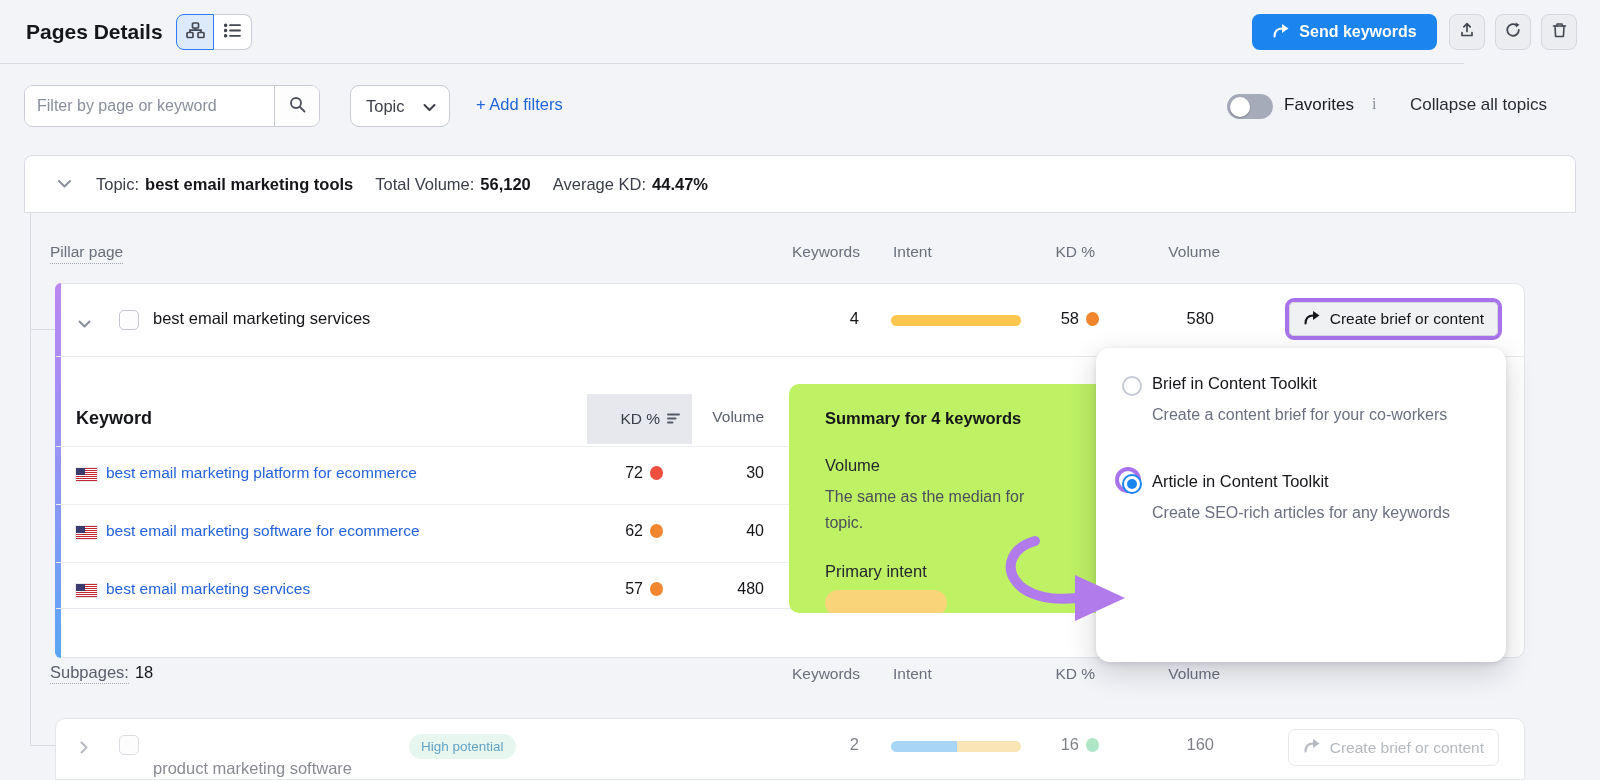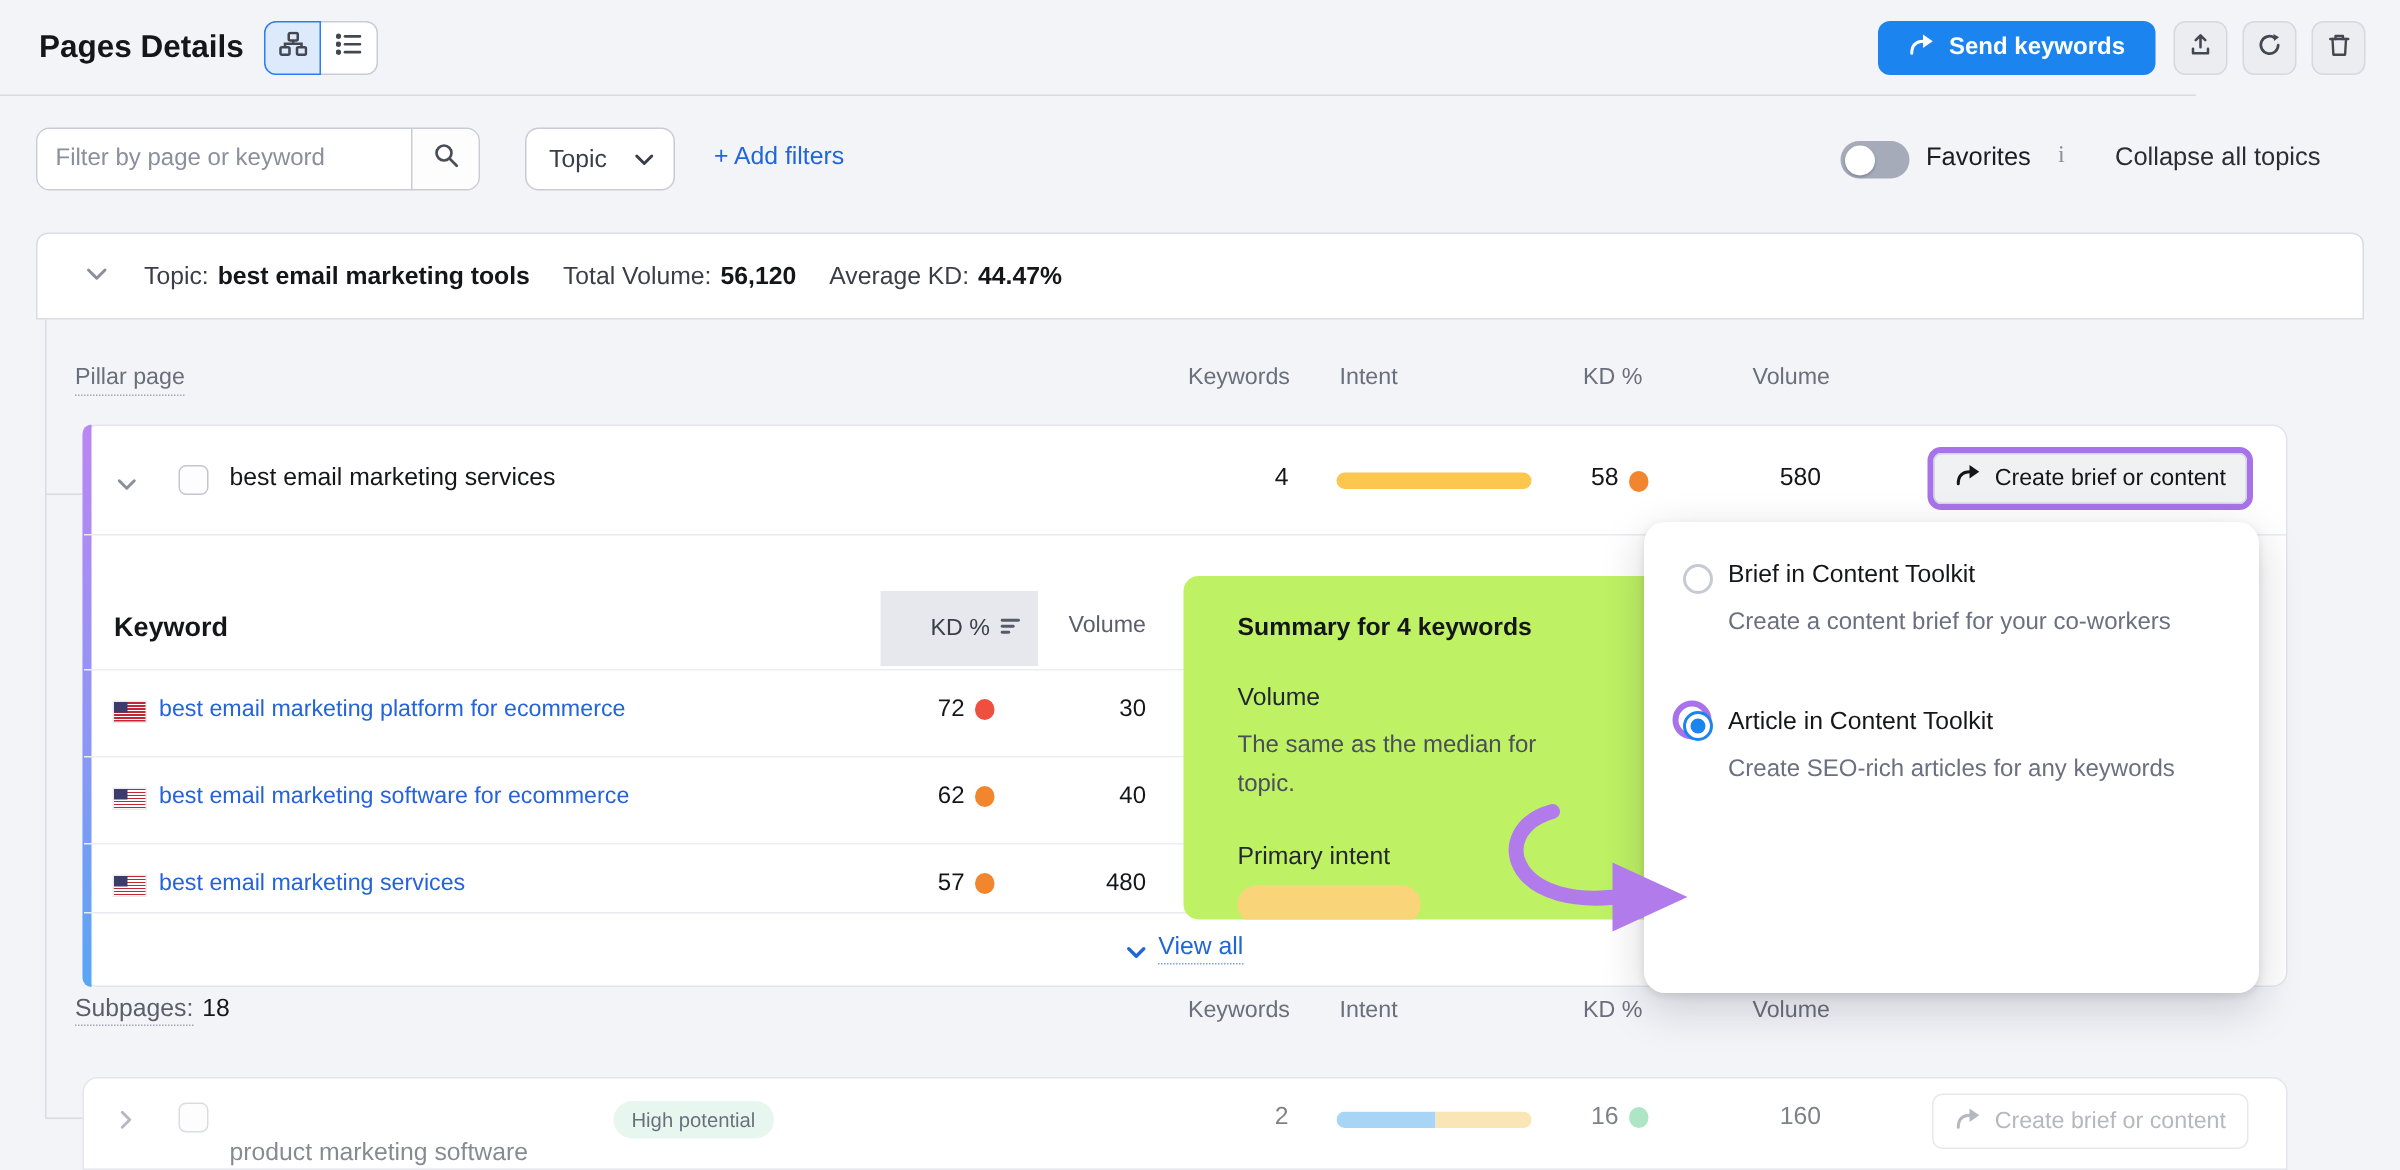--- a/index.html
+++ b/index.html
@@ -58,21 +58,21 @@
   
   .pillar-card { position:absolute; left:55px; top:283px; width:1470px; height:375px; background:#fff; border:1px solid #e3e5ea; border-radius:10px; }
   .grad-bar { position:absolute; left:-1px; top:-1px; bottom:-1px; width:6px; background:linear-gradient(180deg,#bb86f2 0%,#8e96f5 55%,#58a6f5 100%); border-radius:10px 0 0 10px; }
   .p-row { position:absolute; left:0; top:0; width:100%; height:72px; }
   .p-chev { position:absolute; left:22px; top:31px; cursor:pointer; }
   .checkbox { position:absolute; width:20px; height:20px; border:1.5px solid #c3c7d1; border-radius:5px; background:#fdfdfe; cursor:pointer; }
   .p-check { left:63px; top:26px; }
   .p-title { position:absolute; left:97px; top:25px; font-size:16.5px; color:#15161a; }
   .p-kwcount { position:absolute; right:665px; top:25px; font-size:16.5px; color:#15161a; }
   .intent-bar { position:absolute; left:835px; top:31px; width:130px; height:11px; border-radius:6px; background:#fcc64f; }
-  .kd-group { position:absolute; right:425px; top:25px; display:flex; align-items:flex-end; gap:7px; }
+  .kd-group { position:absolute; right:425px; top:25px; display:flex; align-items:center; gap:7px; }
   .kd-num { font-size:16.5px; color:#15161a; }
   .kd-dot { width:13px; height:14px; border-radius:50%; }
   .dot-red { background:#ee4f3e; } .dot-orange { background:#f1862e; } .dot-green { background:#7ed6a2; }
   .p-vol { position:absolute; right:310px; top:25px; font-size:16.5px; color:#15161a; }
   .annot-border { position:absolute; right:22px; top:14px; border:4px solid #a873ea; border-radius:9px; }
   .create-btn { height:34px; background:#f0f1f3; border:1px solid #d4d6dd; border-radius:5px; display:flex; align-items:center; gap:9px; padding:0 13px; font-size:15.5px; color:#15161a; cursor:pointer; font-family:inherit; }
   .p-divider { position:absolute; left:0; top:72px; width:100%; height:1px; background:#e8eaef; }
 
   
   .kw-table { position:absolute; left:0; top:72px; width:765px; }
@@ -115,21 +115,21 @@
 
   
   .subpages-label { position:absolute; left:50px; top:663px; font-size:16.5px; color:#595e6b; }
   .subpages-label .lbl { border-bottom:1px dotted #a2a7b3; padding-bottom:2px; cursor:pointer; }
   .subpages-label .cnt { color:#15161a; margin-left:6px; }
   .subpage-card { position:absolute; left:55px; top:718px; width:1470px; height:62px; background:#fff; border:1px solid #e4e6eb; border-radius:10px 10px 0 0; }
   .sub-row { position:absolute; inset:0; opacity:.62; }
   .s-chev { position:absolute; left:24px; top:21px; cursor:pointer; }
   .s-check { left:63px; top:16px; }
   .s-title { position:absolute; left:97px; top:16px; font-size:16.5px; color:#3f434e;margin-top:24px; }
-  .s-badge { position:absolute; left:353px; top:15px; height:25px; border-radius:13px; background:#d9f2e6; color:#0f172a; font-size:13.5px; display:flex; align-items:center; padding:0 12px; }
+  .s-badge { position:absolute; left:353px; top:15px; height:25px; border-radius:13px; background:#d9f2e6; color:#0369a1; font-size:13.5px; display:flex; align-items:center; padding:0 12px; }
   .s-kwcount { position:absolute; right:665px; top:16px; font-size:16.5px; color:#30343e; }
   .s-intent { position:absolute; left:835px; top:22px; width:130px; height:11px; border-radius:6px; overflow:hidden; display:flex; }
   .s-intent .seg-blue { width:51%; background:#74bcf1; }
   .s-intent .seg-yellow { width:49%; background:#f7d68c; }
   .s-kd { position:absolute; right:425px; top:16px; display:flex; align-items:center; gap:7px; }
   .s-vol { position:absolute; right:310px; top:16px; font-size:16.5px; color:#30343e; }
   .ghost-btn { position:absolute; right:25px; top:10px; height:37px; background:#fff; border:1px solid #d8dbe2; border-radius:7px; display:flex; align-items:center; gap:9px; padding:0 14px; font-size:15.5px; color:#878d9a; cursor:pointer; font-family:inherit; }
 </style>
 </head>
 <body>
@@ -335,28 +335,20 @@
       <a class="kw-link">best email marketing services</a>
       <div class="kw-kd">
         <span class="kd-num">57</span>
         <span class="kd-dot dot-orange"></span>
       </div>
       <div class="kw-vol">480</div>
     </div>
   </div>
 
   <div class="viewall-divider"></div>
-  <div class="viewall-row">
-    <span style="margin-top:5px">
-      <svg width="13" height="9" viewBox="0 0 13 9" fill="none" stroke="#2166d9" stroke-width="2.2" stroke-linecap="round" stroke-linejoin="round">
-          <path d="M1.5 1.5 L6.5 6.5 L11.5 1.5"></path>
-        </svg>
-    </span>
-    <span class="viewall-link">View all</span>
-  </div>
 
   <div class="summary-panel">
     <div class="sp-title">Summary for 4 keywords</div>
     <div class="sp-vol-head">Volume</div>
     <div class="sp-text">
       <span>The same as the median for</span><br>
       <span>topic.</span>
     </div>
     <div class="sp-intent-head">Primary intent</div>
     <div class="sp-pill"></div>

